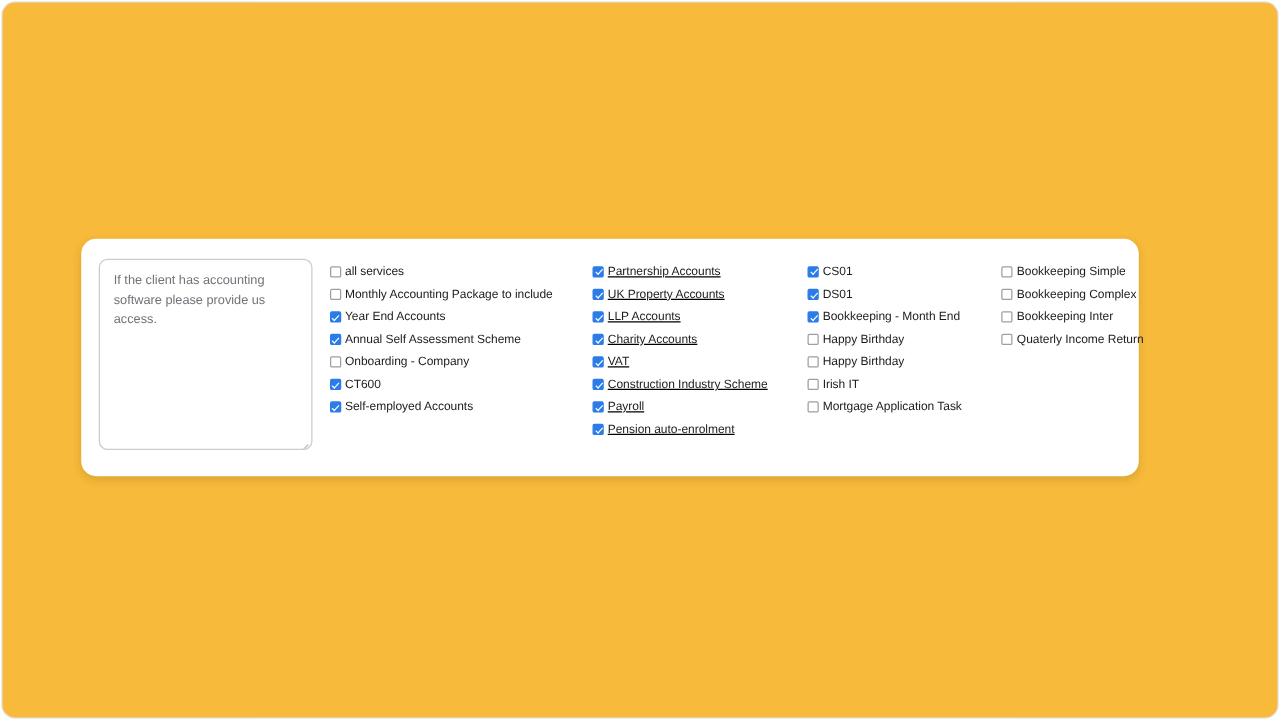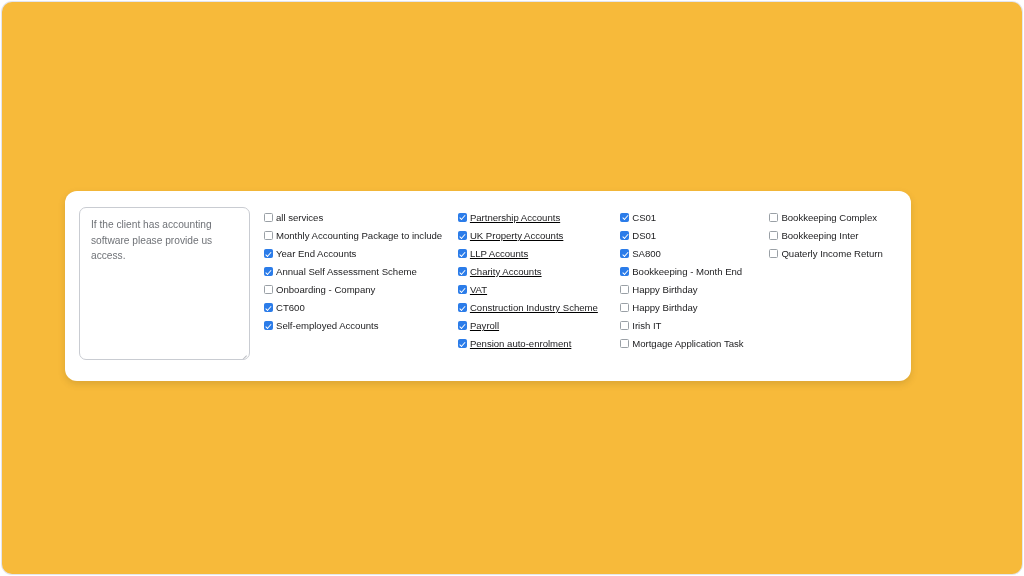--- a/index.html
+++ b/index.html
@@ -98,20 +98,21 @@
   .resize-grip span.g2 { bottom: 1px; width: 5px; transform: rotate(-45deg); right: 0; bottom: -2px;}
 
   
   #columns {
     position: absolute;
     left: 199px;
     top: 17px;
     right: 10px;
     display: flex;
     align-items: flex-start;
+    gap: 32px;
   }
   .col {
     display: flex;
     flex-direction: column;
   }
   .col-0 { width: 221px; }
   .col-1 { width: 185px; text-decoration: underline; }
   .col-2 { width: 170px; }
   .col-3 { width: 150px; }
 
@@ -245,44 +246,44 @@
               <div class="cb-row">
                 <span class="cb checked"></span>
                 <span class="cb-label">CS01</span>
               </div>
               <div class="cb-row">
                 <span class="cb checked"></span>
                 <span class="cb-label">DS01</span>
               </div>
               <div class="cb-row">
                 <span class="cb checked"></span>
-                <span class="cb-label">SA800</span>
-              </div>
-              <div class="cb-row">
-                <span class="cb checked"></span>
                 <span class="cb-label">Bookkeeping - Month End</span>
               </div>
               <div class="cb-row">
                 <span class="cb"></span>
                 <span class="cb-label">Happy Birthday</span>
               </div>
               <div class="cb-row">
                 <span class="cb"></span>
                 <span class="cb-label">Happy Birthday</span>
               </div>
               <div class="cb-row">
                 <span class="cb"></span>
                 <span class="cb-label">Irish IT</span>
               </div>
               <div class="cb-row">
                 <span class="cb"></span>
                 <span class="cb-label">Mortgage Application Task</span>
               </div>
             </div>
             <div class="col col-3">
+              <div class="cb-row">
+                <span class="cb"></span>
+                <span class="cb-label">Bookkeeping Simple</span>
+              </div>
               <div class="cb-row">
                 <span class="cb"></span>
                 <span class="cb-label">Bookkeeping Complex</span>
               </div>
               <div class="cb-row">
                 <span class="cb"></span>
                 <span class="cb-label">Bookkeeping Inter</span>
               </div>
               <div class="cb-row">
                 <span class="cb"></span>

